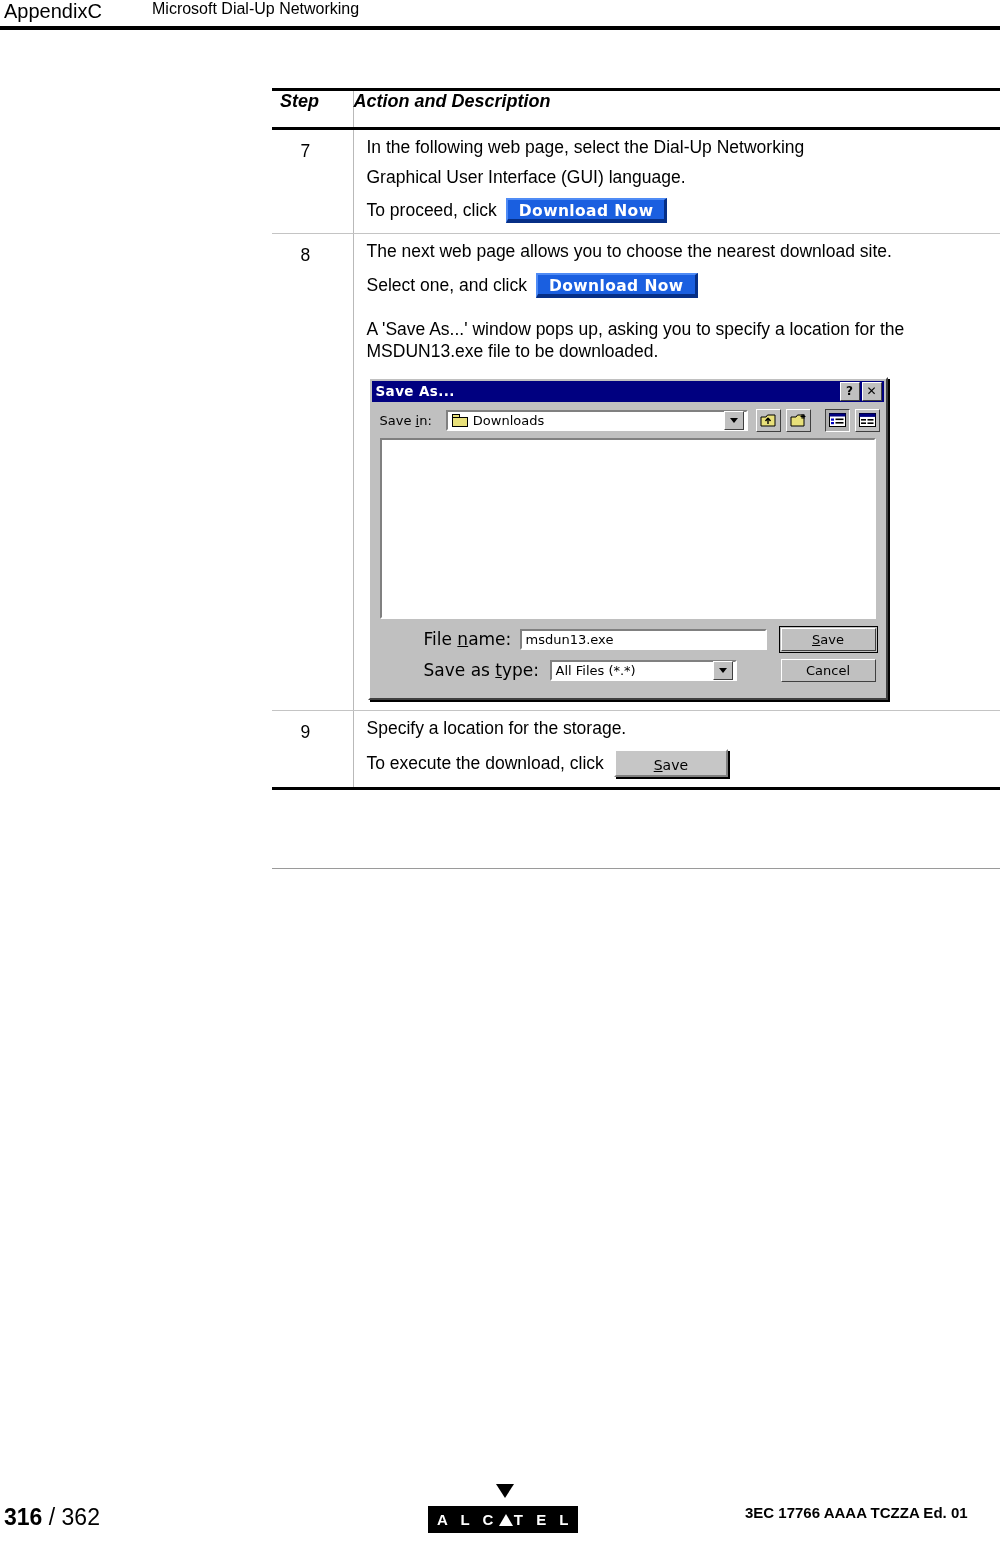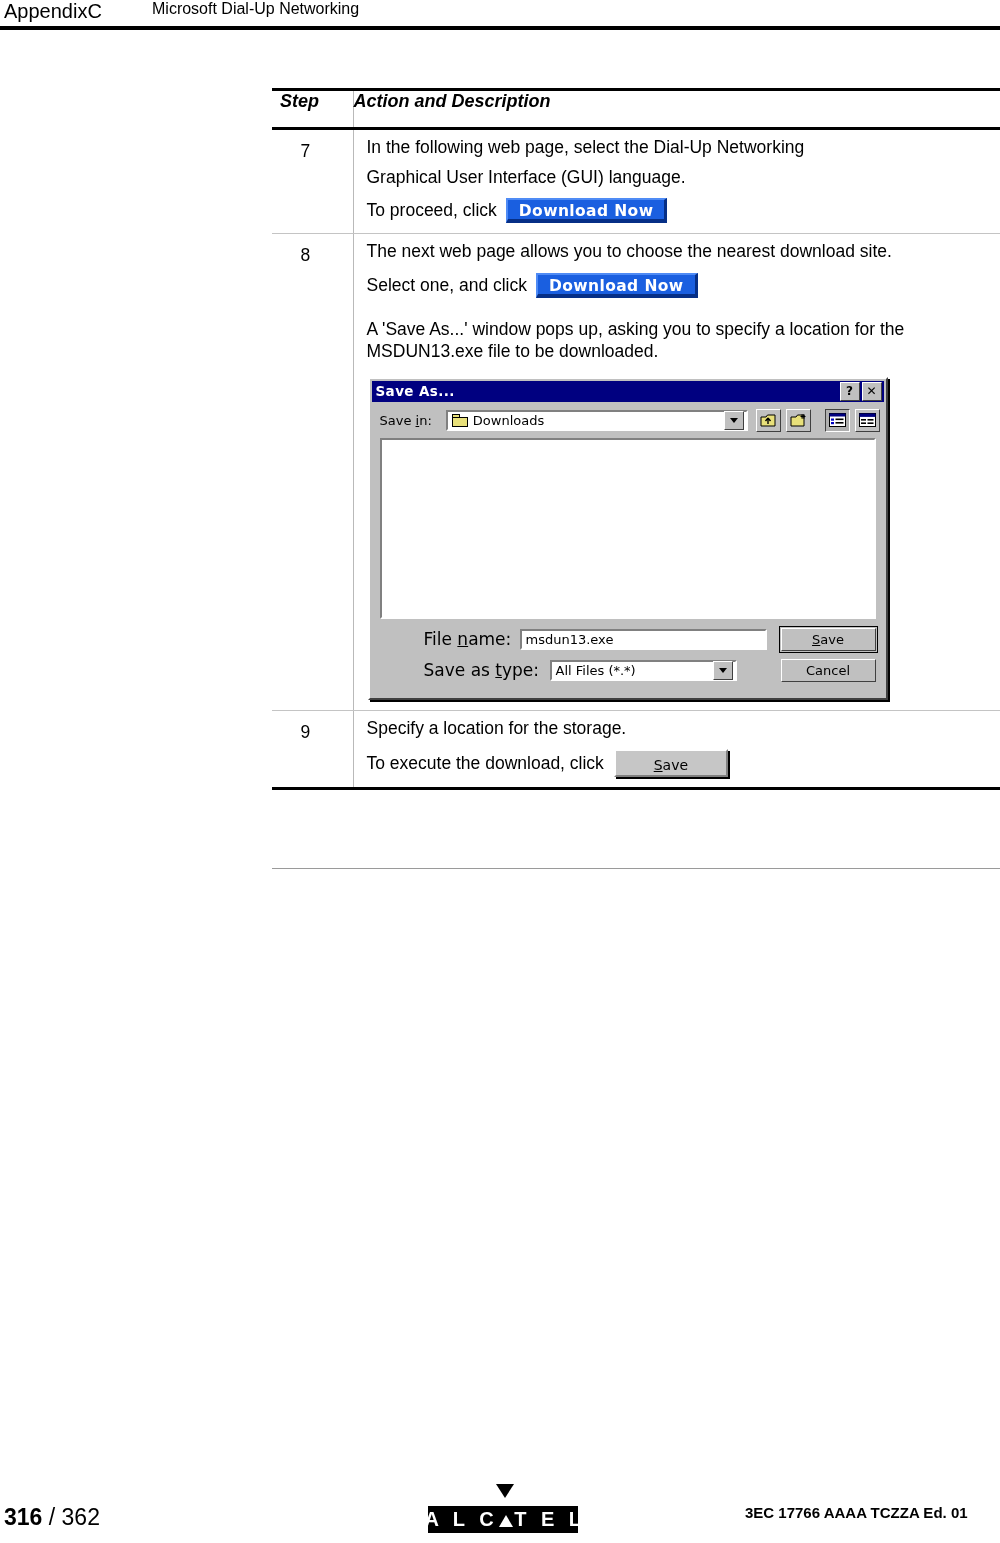--- a/index.html
+++ b/index.html
@@ -401,21 +401,21 @@
     left: 0px; top: 22px;
     width: 150px;
     height: 27px;
     background: #000000;
     display: flex;
     align-items: center;
     justify-content: center;
   }
   #footer-logo .logo-text {
     color: #ffffff;
-    font-size: 20px;
+    font-size: 15px;
     font-weight: bold;
     letter-spacing: 4.5px;
     font-family: "Liberation Sans", sans-serif;
     white-space: nowrap;
     padding-left: 4px;
   }
   #footer-logo .logo-text .up-tri {
     display: inline-block;
     width: 0; height: 0;
     border-left: 7px solid transparent;

